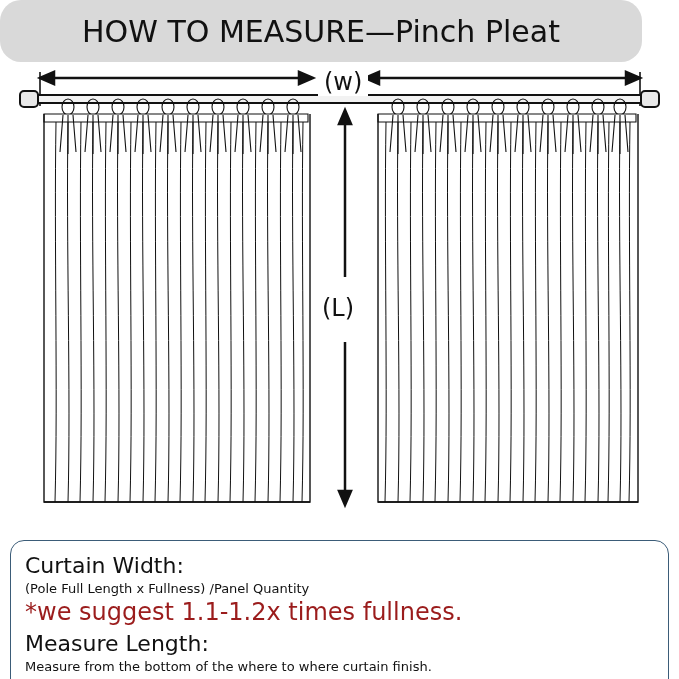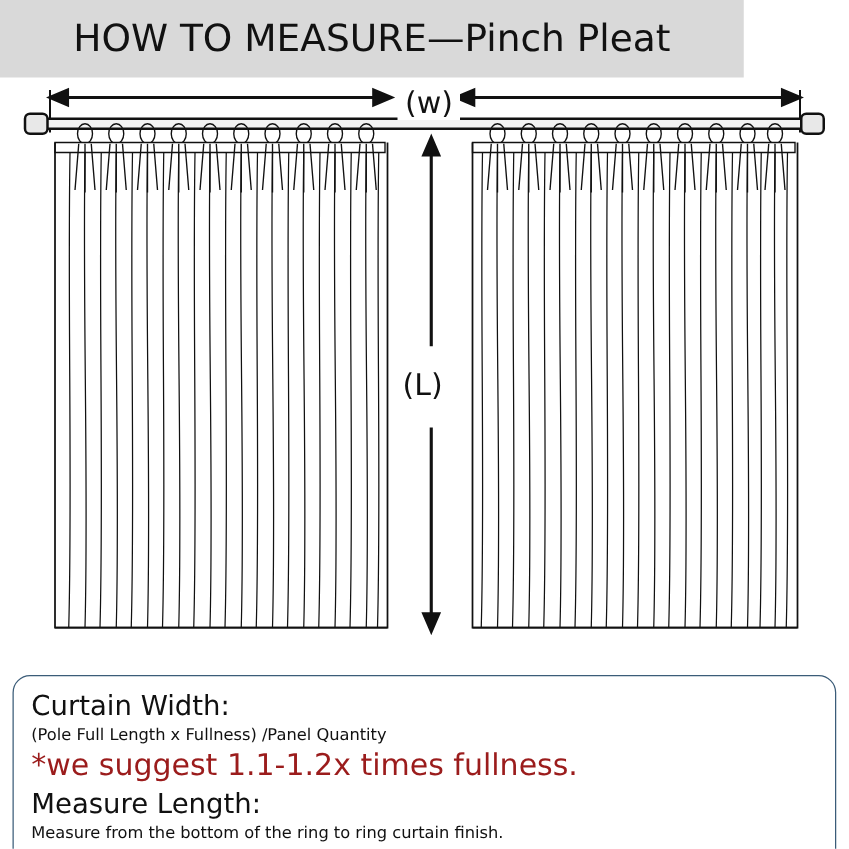--- a/index.html
+++ b/index.html
@@ -19,26 +19,27 @@
     width: 679px;
     height: 679px;
     background: #ffffff;
   }
 
   
   .title-bar {
     position: absolute;
     left: 0;
     top: 0;
-    width: 595px;
+    width: 642px;
     height: 62px;
     background: #d9d9d9;
     display: flex;
     align-items: center;
     justify-content: center;
+    border-radius: 21px;
   }
   .title-text {
     font-size: 30px;
     color: #111111;
     letter-spacing: 0px;
     white-space: nowrap;
   }
 
   
   .diagram {
@@ -255,16 +256,16 @@
 
     <div class="dim-label" id="label-w">(w)</div>
     <div class="dim-label" id="label-l">(L)</div>
   </div>
 
   <div class="info-box">
     <div class="info-line heading">Curtain Width:</div>
     <div class="info-line sub">(Pole Full Length x Fullness) /Panel Quantity</div>
     <div class="info-line note">*we suggest 1.1-1.2x times fullness.</div>
     <div class="info-line heading">Measure Length:</div>
-    <div class="info-line sub">Measure from the bottom of the ring to ring curtain finish.</div>
+    <div class="info-line sub">Measure from the bottom of the where to where curtain finish.</div>
   </div>
 
 </div>
 
 </body></html>

